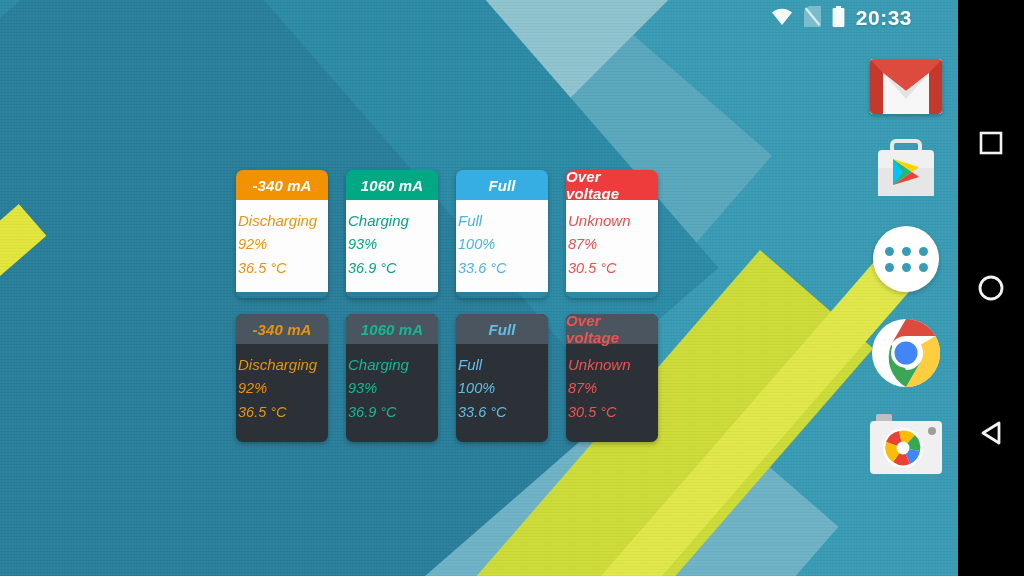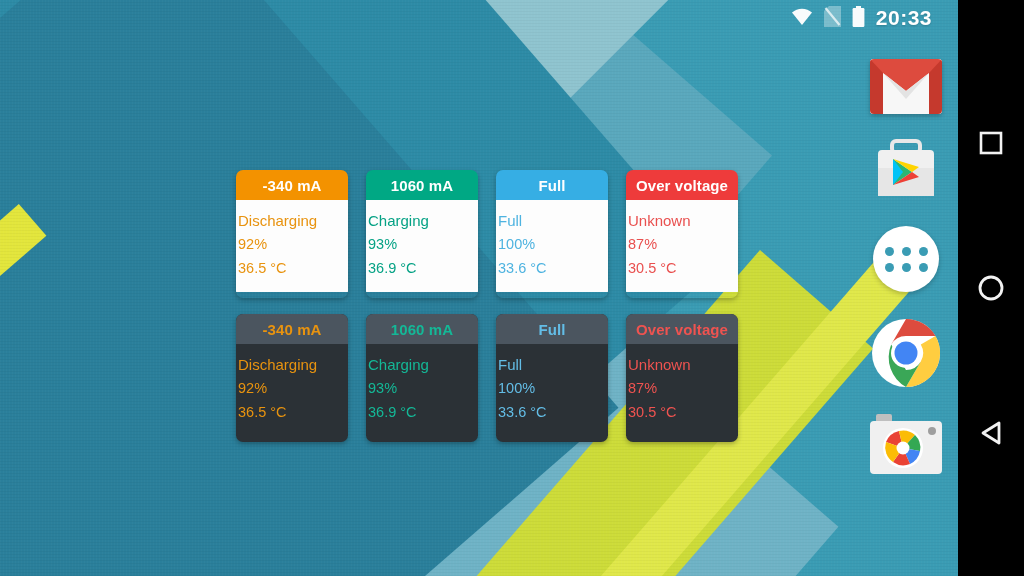--- a/index.html
+++ b/index.html
@@ -98,38 +98,38 @@
       repeating-linear-gradient(90deg, rgba(255,255,255,.4) 0 1px, transparent 1px 3px);
     pointer-events:none;
   }
 
   
   #statusbar{
     position:absolute; left:0; top:0; width:958px; height:36px;
     display:flex; align-items:center; justify-content:flex-end;
     padding-right:46px; gap:11px;
     z-index:20;
-    margin-left:20px;
   }
   #statusbar .sicon{ display:block; opacity:.97; }
   .clock{
     color:#fff; font-size:21px; font-weight:bold; letter-spacing:.5px;
     text-shadow:0 1px 2px rgba(0,0,0,.18);
   }
 
   
   #widgets{
     position:absolute; left:236px; top:170px; z-index:10;
   }
   .row{ display:flex; gap:18px; }
   .row + .row{ margin-top:16px; }
 
   .card{
-    width:112px; border-radius:7px; overflow:hidden;
+    width:92px; border-radius:7px; overflow:hidden;
     box-shadow:0 2px 5px rgba(0,0,0,.28);
+    font-style:italic;
   }
   .card .hdr{
     height:30px; display:flex; align-items:center; justify-content:center;
     font-size:15px; font-weight:bold; letter-spacing:.1px;
   }
   .card .body{
     padding:9px 2px 11px; text-align:left;
   }
   .card .body .ln{
     font-size:14.5px; line-height:1.63; white-space:nowrap;

